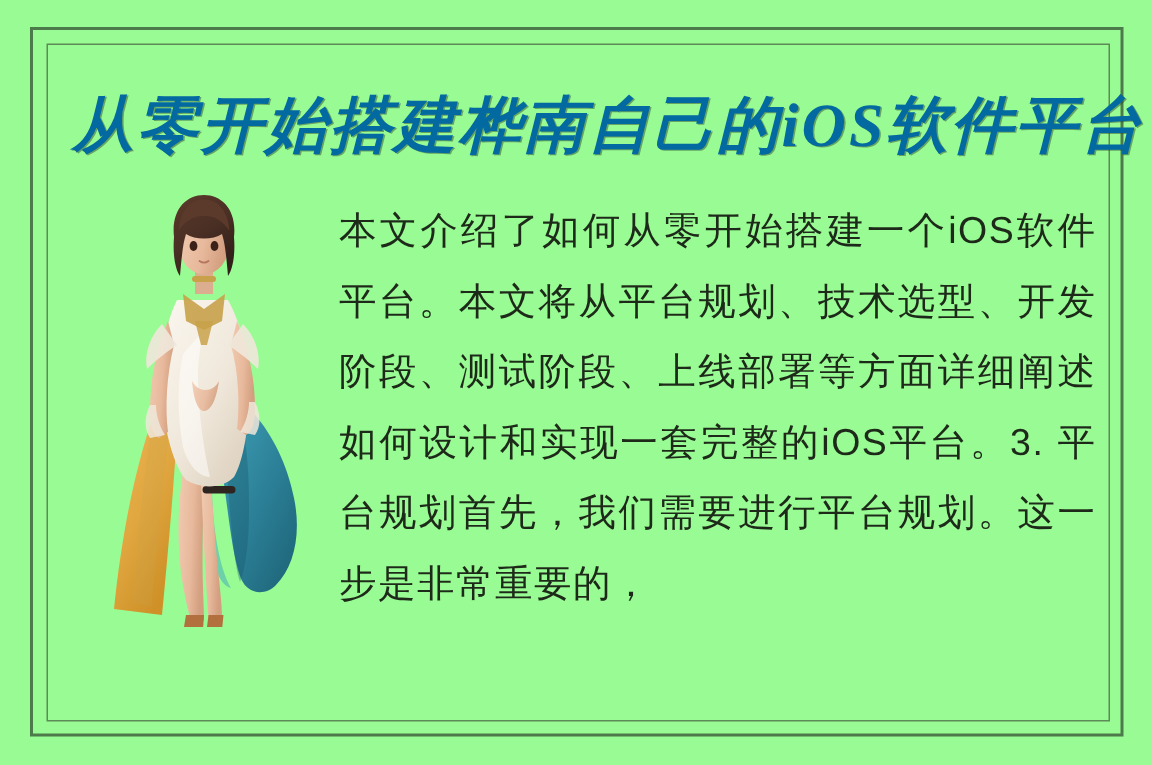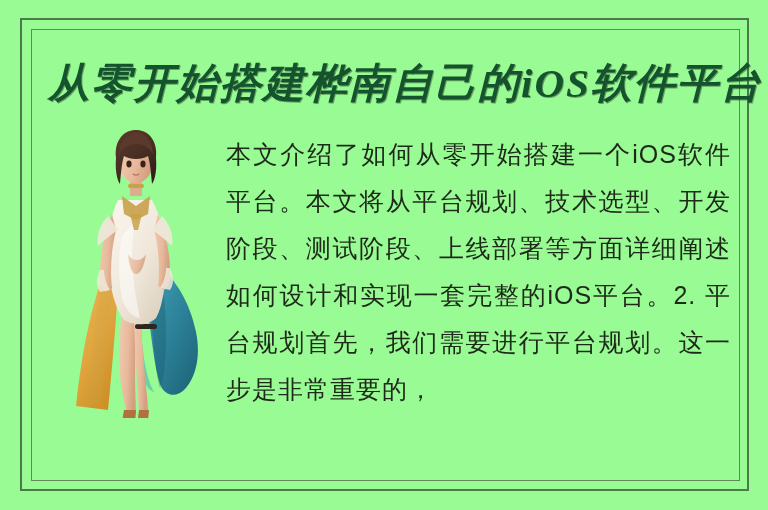--- a/index.html
+++ b/index.html
@@ -43,21 +43,21 @@
     pointer-events: none;
   }
 
   
   .title {
     position: absolute;
     left: 48px;
     top: 54px;
     width: 672px;
     height: 58px;
-    color: #14532d;
+    color: #0369a1;
     font-family: "Liberation Serif", serif;
     font-size: 41px;
     font-weight: bold;
     font-style: italic;
     letter-spacing: 2px;
     line-height: 58px;
     white-space: nowrap;
     text-shadow: 1px 1px 0 rgba(40,60,35,0.45);
   }
 
@@ -178,15 +178,15 @@
 
       <path d="M63 26 C64 12 71 5 80 5 C89 5 96 12 97 26
                C93 20 88 16 80 16 C72 16 67 20 63 26 Z" fill="#5b3a2b"></path>
 
       <ellipse cx="73" cy="36" rx="2.6" ry="3.4" fill="#3b2218"></ellipse>
       <ellipse cx="87" cy="36" rx="2.6" ry="3.4" fill="#3b2218"></ellipse>
       <path d="M77 46 C79 47.5 81 47.5 83 46" stroke="#b5755f" stroke-width="1.2" fill="none" stroke-linecap="round"></path>
     </svg>
   </div>
 
-  <div class="body-text">本文介绍了如何从零开始搭建一个iOS软件平台。本文将从平台规划、技术选型、开发阶段、测试阶段、上线部署等方面详细阐述如何设计和实现一套完整的iOS平台。2. 平台规划首先，我们需要进行平台规划。这一步是非常重要的，</div>
+  <div class="body-text">本文介绍了如何从零开始搭建一个iOS软件平台。本文将从平台规划、技术选型、开发阶段、测试阶段、上线部署等方面详细阐述如何设计和实现一套完整的iOS平台。3. 平台规划首先，我们需要进行平台规划。这一步是非常重要的，</div>
 
 </div>
 
 </body></html>

